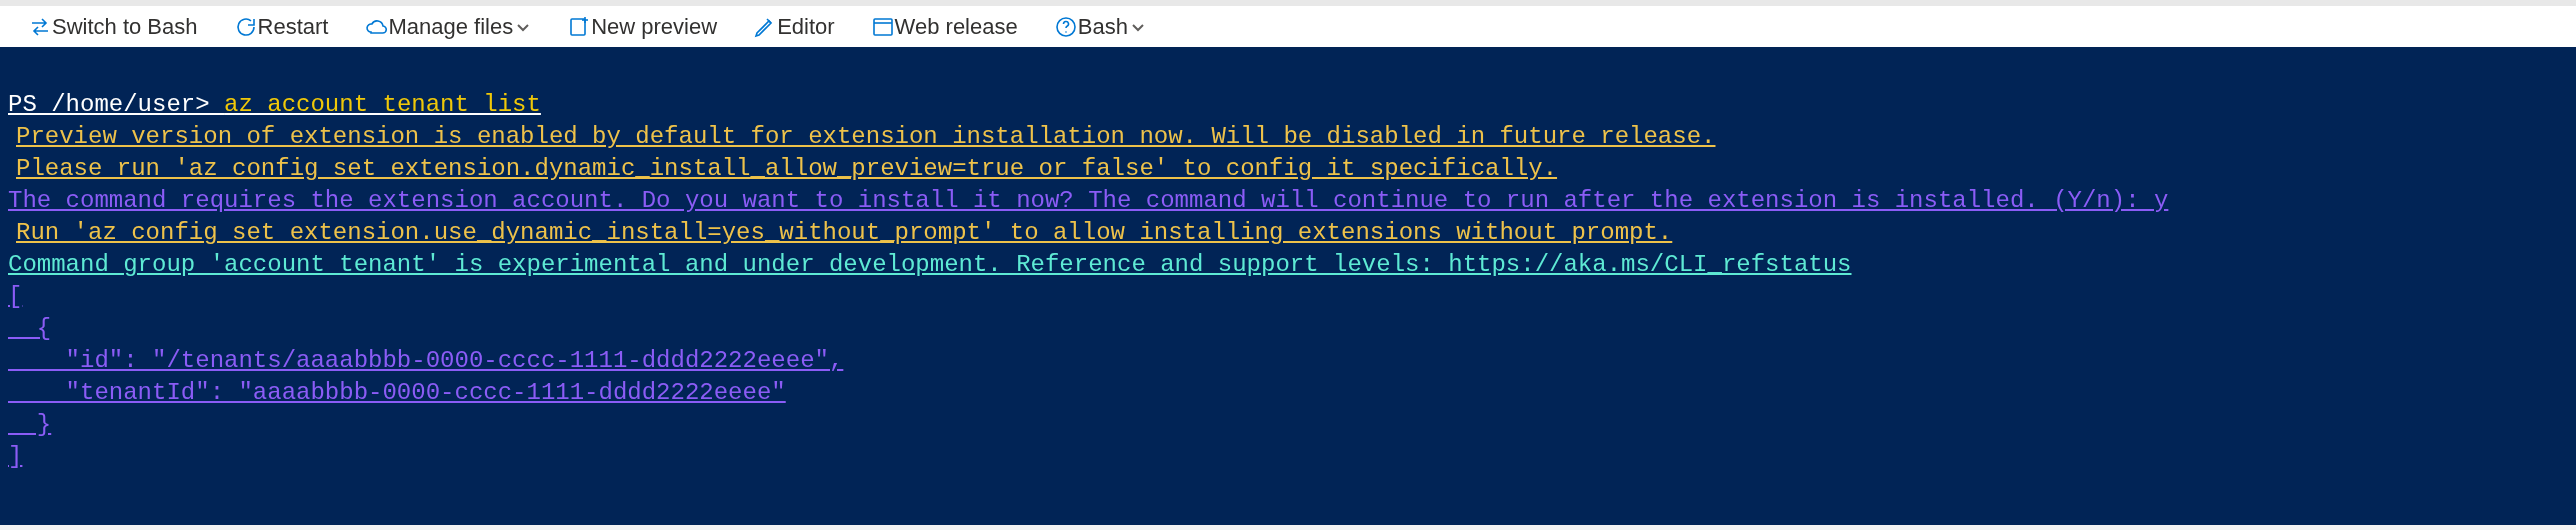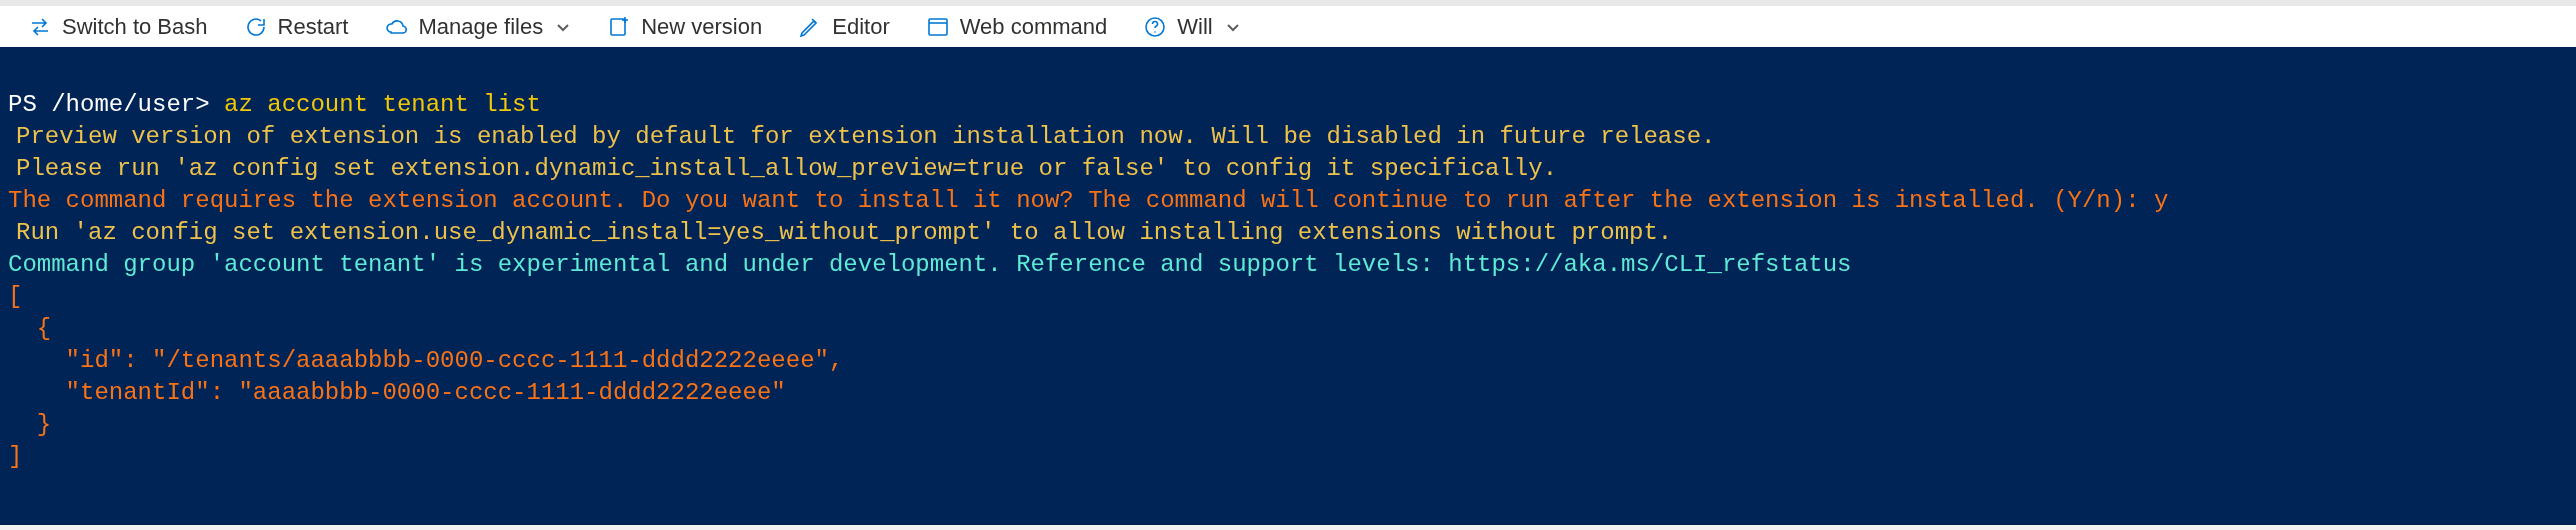--- a/index.html
+++ b/index.html
@@ -19,21 +19,20 @@
     align-items: center;
     padding: 0 14px;
     gap: 8px;
     font-size: 22px;
     color: #323130;
     box-sizing: border-box;
   }
   .tb-item {
     display: flex;
     align-items: center;
-    gap: 10px;
     padding: 4px 14px;
     cursor: pointer;
     white-space: nowrap;
   }
   .tb-icon {
     width: 24px;
     height: 24px;
     display: inline-flex;
     align-items: center;
     justify-content: center;
@@ -58,23 +57,23 @@
     font-size: 24px;
     line-height: 32px;
     color: #ffffff;
     white-space: pre;
     overflow: hidden;
     box-sizing: border-box;
   }
   .prompt-ps  { color: #ffffff; }
   .prompt-cmd { color: #f0c808; } 
   .out-yellow { color: #eec24a; margin-left: 8px; }
-  .out-white  { color: #f97316; }
+  .out-white  { color: #8b5cf6; }
   .out-cyan   { color: #5eead4; }
-  .term-line  { display: block; }
+  .term-line  { display: block; text-decoration: underline; }
 </style>
 </head>
 <body>
 
 <div class="toolbar">
 
   <div class="tb-item">
     <span class="tb-icon">
       <svg viewBox="0 0 24 24">
           <path d="M4 8h14M14 4l4 4-4 4"></path>
@@ -109,53 +108,53 @@
   </div>
 
   <div class="tb-item">
     <span class="tb-icon">
       <svg viewBox="0 0 24 24">
           <rect x="4" y="4" width="14" height="16" rx="1"></rect>
           <path d="M18 2v6"></path>
           <path d="M15 5h6"></path>
         </svg>
     </span>
-    <span>New version</span>
+    <span>New preview</span>
   </div>
 
   <div class="tb-item">
     <span class="tb-icon">
       <svg viewBox="0 0 24 24">
           <path d="M3 21l3-1 12-12-2-2L4 18l-1 3z"></path>
           <path d="M14 4l4 4"></path>
         </svg>
     </span>
     <span>Editor</span>
   </div>
 
   <div class="tb-item">
     <span class="tb-icon">
       <svg viewBox="0 0 24 24">
           <rect x="3" y="4" width="18" height="16" rx="1"></rect>
           <path d="M3 8h18"></path>
         </svg>
     </span>
-    <span>Web command</span>
+    <span>Web release</span>
   </div>
 
 
   <div class="tb-item">
     <span class="tb-icon">
       <svg viewBox="0 0 24 24">
           <circle cx="12" cy="12" r="9"></circle>
           <path d="M9.5 9a2.5 2.5 0 1 1 3.5 2.3c-.9.5-1 .9-1 1.7"></path>
           <circle cx="12" cy="17" r="0.8" fill="currentColor" stroke="none"></circle>
         </svg>
     </span>
-    <span>Will</span>
+    <span>Bash</span>
     <span class="chevron">
       <svg viewBox="0 0 16 16">
           <path d="M3 6l5 5 5-5"></path>
         </svg>
     </span>
   </div>
 
 </div>
 
 <div class="terminal">

